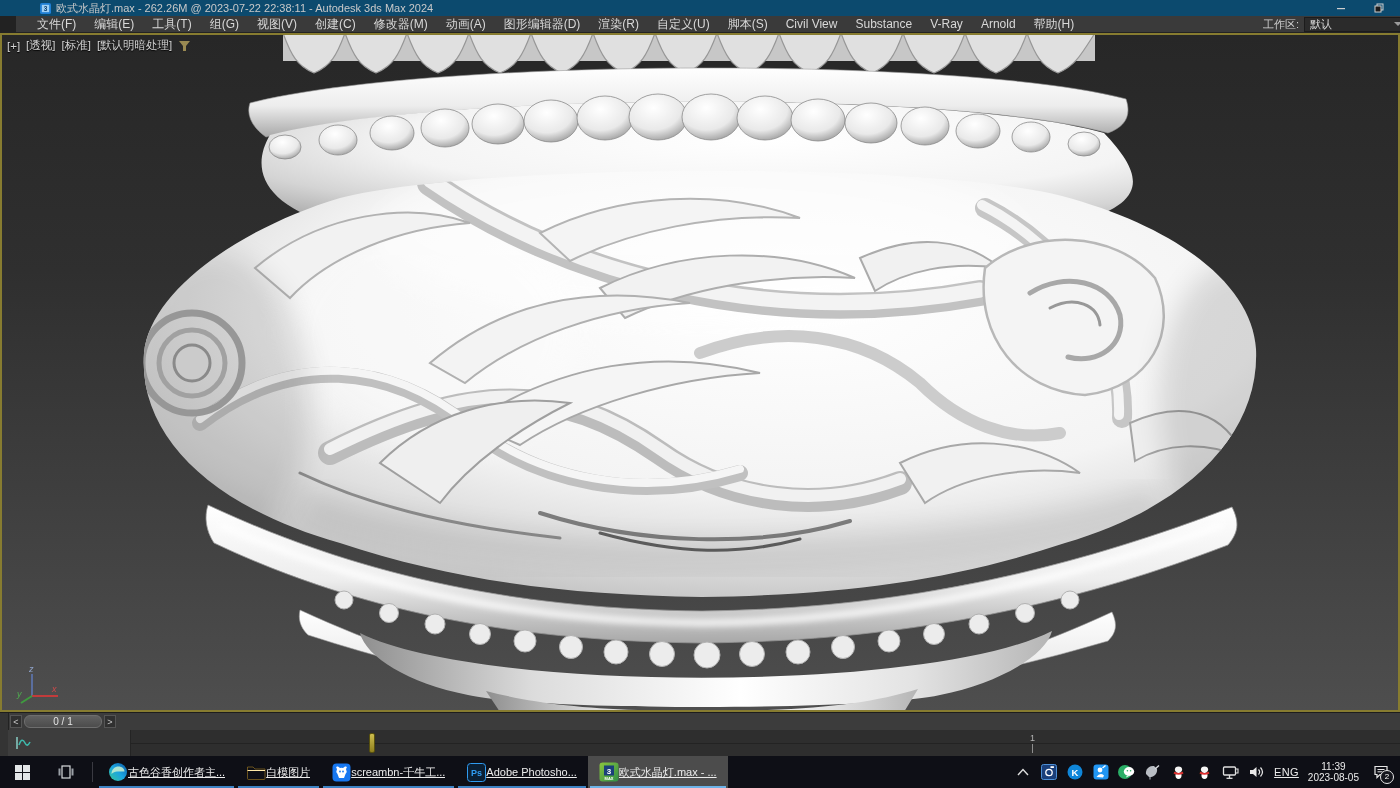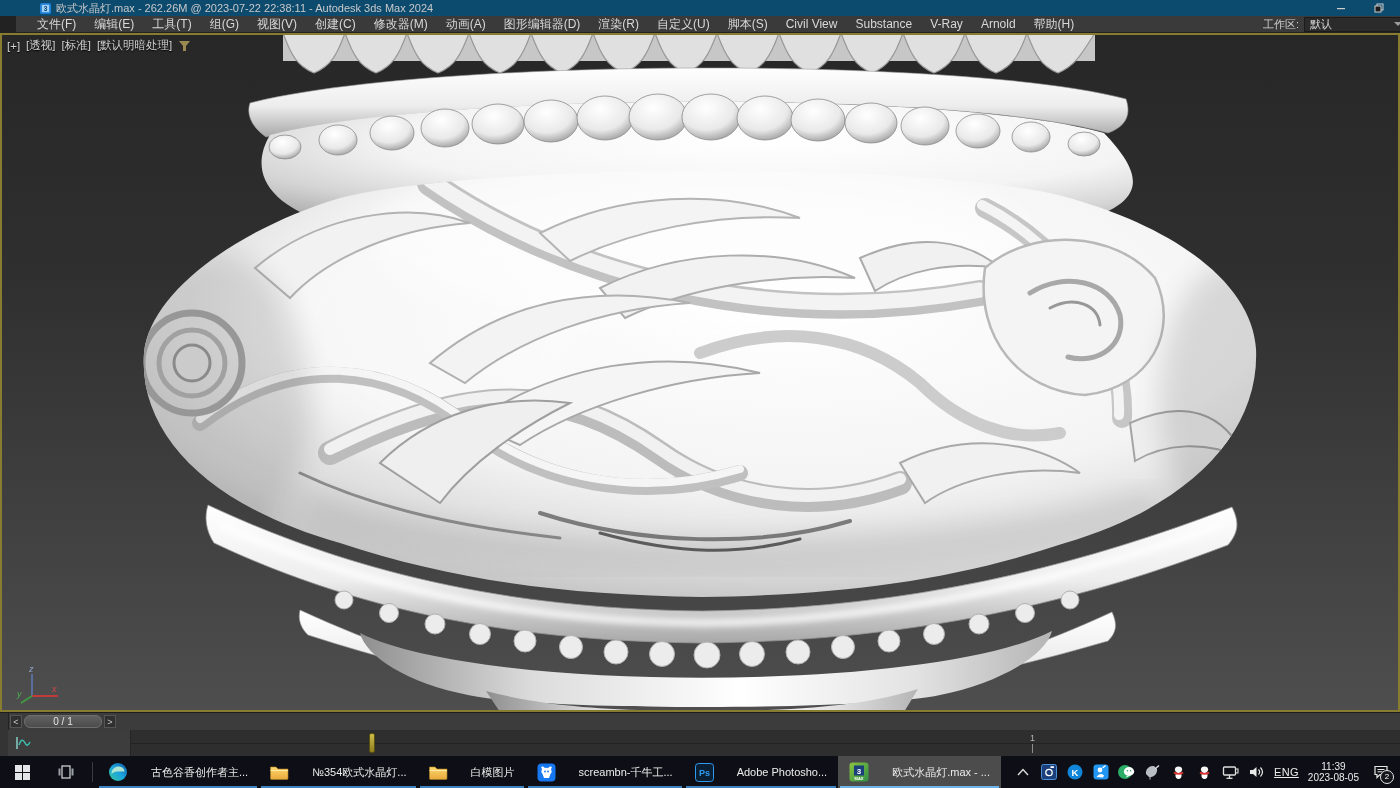--- a/index.html
+++ b/index.html
@@ -56,21 +56,21 @@
     background:linear-gradient(180deg,#cdbd4e,#8f7f1e);border:1px solid #57500f;box-sizing:border-box;}
   .end-tick{position:absolute;left:1030px;top:3px;color:#b5b5b5;font-size:9px;text-align:center;}
   .end-tick .tl{display:block;width:1px;height:9px;background:#8e8e8e;margin:1px auto 0;}
 
   
   #taskbar{position:absolute;top:756px;left:0;width:100%;height:32px;background:#0e0f16;
     display:flex;align-items:stretch;color:#ececec;}
   .tb-start,.tb-taskview{width:44px;display:flex;align-items:center;justify-content:center;}
   .tb-sep{width:1px;height:20px;background:#3a3a42;align-self:center;margin:0 4px;}
   .tb-app{position:relative;display:flex;align-items:center;padding:0 11px;max-width:160px;}
-  .tb-app .tb-label{margin-left:23px;font-size:11px;white-space:nowrap;overflow:hidden;max-width:108px;}
+  .tb-app .tb-label{margin-left:0;font-size:11px;white-space:nowrap;overflow:hidden;max-width:108px;text-decoration:underline;}
   .tb-app .underline{position:absolute;left:2px;right:2px;bottom:0;height:2px;background:#3d83c4;}
   .tb-app.active{background:#4c4c4c;}
   .tb-app.active .underline{background:#6db3e8;}
   .tray{margin-left:auto;display:flex;align-items:center;gap:9px;padding-right:6px;}
   .tray .ticon{display:flex;align-items:center;justify-content:center;width:17px;height:17px;}
   .lang{font-size:11px;letter-spacing:.3px;text-decoration:underline;}
   .clock{font-size:10px;line-height:11.5px;text-align:center;}
   .notif{position:relative;display:flex;align-items:center;justify-content:center;width:26px;height:26px;}
   .notif .badge{position:absolute;right:0;bottom:1px;width:12px;height:12px;border-radius:50%;
     background:#15161d;border:1px solid #e8e8e8;color:#fff;font-size:8px;line-height:12px;text-align:center;box-sizing:content-box;}
@@ -354,34 +354,20 @@
               <stop offset="100%" stop-color="#0c59a4"></stop>
         </linearGradient>
           </defs>
         <circle cx="10" cy="10" r="9" fill="url(#edgeG)"></circle>
         <path d="M3.5,12 C3.5,7 7,4.5 10.5,4.5 C14,4.5 16.5,6.8 16.5,9.5 L9,9.5 C7,9.5 5,10.5 3.5,12 Z" fill="#bfeccf" opacity="0.9"></path>
       </svg>
       <span class="tb-label">古色谷香创作者主...</span>
       <i class="underline"></i>
     </div>
 
-    <div class="tb-app">
-      <svg width="19" height="15" viewBox="0 0 19 15">
-        <defs>
-            <linearGradient id="foldG" x1="0" y1="0" x2="0" y2="1">
-          <stop offset="0%" stop-color="#ffd96e"></stop>
-              <stop offset="100%" stop-color="#e8a93c"></stop>
-        </linearGradient>
-          </defs>
-        <path d="M0.5,2 h5.5 l2,2 h10 v9.5 a1,1 0 0 1 -1,1 h-15.5 a1,1 0 0 1 -1,-1 z" fill="url(#foldG)" stroke="#a97f22" stroke-width="0.6"></path>
-        <path d="M0.5,5 h17.5 v1 h-17.5 z" fill="#ffe9a8"></path>
-      </svg>
-      <span class="tb-label">№354欧式水晶灯...</span>
-      <i class="underline"></i>
-    </div>
 
     <div class="tb-app">
       <svg width="19" height="15" viewBox="0 0 19 15">
         <path d="M0.5,2 h5.5 l2,2 h10 v9.5 a1,1 0 0 1 -1,1 h-15.5 a1,1 0 0 1 -1,-1 z" fill="url(#foldG)" stroke="#a97f22" stroke-width="0.6"></path>
         <path d="M0.5,5 h17.5 v1 h-17.5 z" fill="#ffe9a8"></path>
       </svg>
       <span class="tb-label">白模图片</span>
       <i class="underline"></i>
     </div>
 

